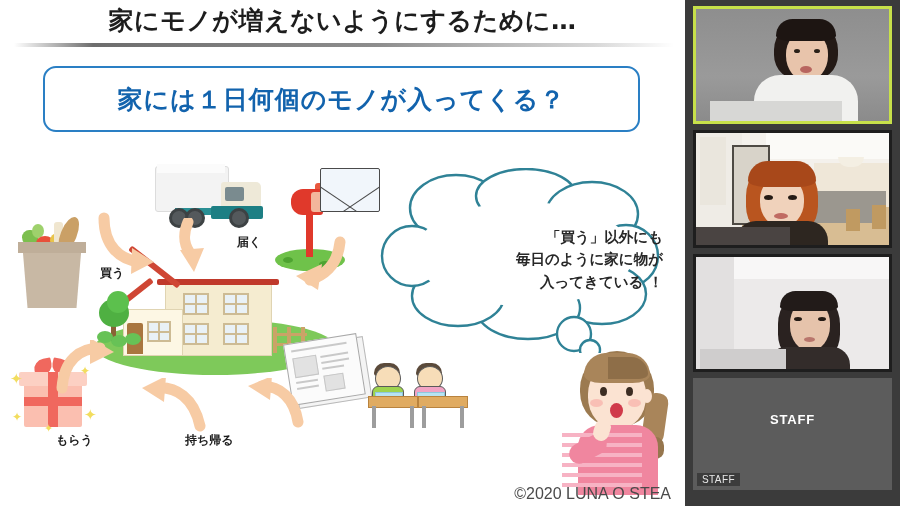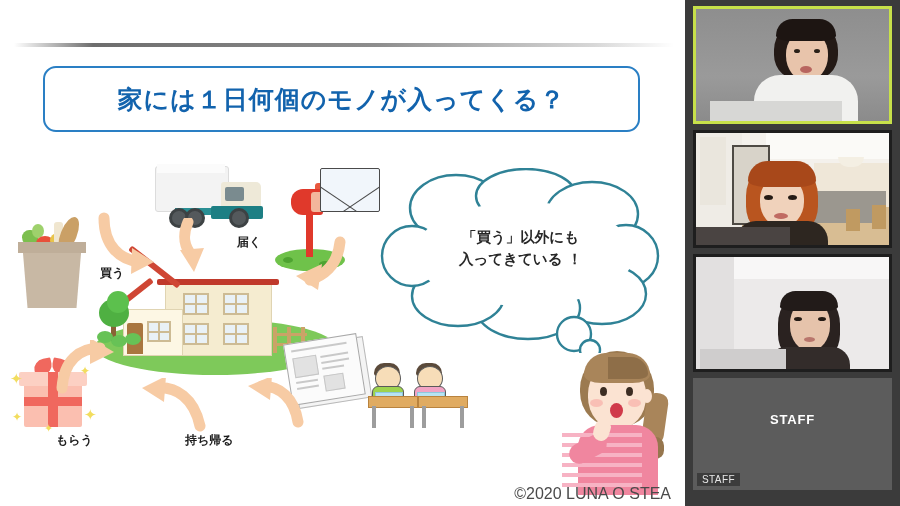--- a/index.html
+++ b/index.html
@@ -126,21 +126,21 @@
   .kid-hair{position:absolute;top:11px;width:26px;height:13px;background:#5b4a3a;border-radius:13px 13px 4px 4px;}
   .kid-body{position:absolute;top:34px;width:30px;height:16px;border:1.5px solid #5a5a5a;border-radius:6px 6px 0 0;}
   .pony{position:absolute;width:9px;height:18px;background:#5b4a3a;border-radius:5px;}
 
   
   .arrow{position:absolute;}
   .arrow svg{display:block;}
 
   
   .bubble{position:absolute;left:378px;top:28px;width:285px;height:185px;}
-  .bubble-text{position:absolute;left:0;top:58px;width:285px;text-align:center;
+  .bubble-text{position:absolute;left:0;top:58px;width:285px;text-align:right;
       font-size:14.5px;font-weight:bold;line-height:1.55;color:#272727;
       font-family:"DejaVu Sans","Liberation Sans",sans-serif;}
 
   
   .lady{position:absolute;left:562px;top:205px;width:118px;height:150px;}
   .ld-hair-back{position:absolute;left:18px;top:6px;width:74px;height:76px;background:#9c7a50;border-radius:50% 50% 46% 46%;}
   .ld-pony{position:absolute;left:82px;top:48px;width:22px;height:52px;background:#a9855a;border-radius:11px 11px 13px 13px;transform:rotate(8deg);}
   .ld-pony2{position:absolute;left:85px;top:92px;width:17px;height:22px;background:#96764e;border-radius:9px;}
   .ld-face{position:absolute;left:26px;top:18px;width:58px;height:66px;background:#fbe3d2;border-radius:47% 47% 48% 48%;}
   .ld-fringe{position:absolute;left:22px;top:8px;width:66px;height:30px;background:#a9855a;border-radius:33px 33px 40% 40%;}
@@ -211,20 +211,21 @@
   .v3-top{position:absolute;left:72px;top:90px;width:82px;height:22px;background:#332c2a;border-radius:18px 18px 0 0;}
   .v3-laptop{position:absolute;left:4px;bottom:0;width:86px;height:20px;background:#cfcdcd;}
 </style>
 </head>
 <body>
 
 <div class="screen">
 
   <div class="slide">
 
+    <div class="slide-title">家にモノが増えないようにするために…</div>
     <div class="title-rule"></div>
 
     <div class="qbox">
       <span class="qbox-text">家には１日何個のモノが入ってくる？</span>
     </div>
 
     <div class="diagram">
 
       <div class="bag">
         <div class="veg1"></div>
@@ -389,20 +390,21 @@
             <ellipse cx="150" cy="140" rx="52" ry="31"></ellipse>
             <ellipse cx="80" cy="128" rx="46" ry="30"></ellipse>
             <ellipse cx="34" cy="88" rx="30" ry="30"></ellipse>
           </g>
           <ellipse cx="146" cy="86" rx="110" ry="52" fill="#ffffff"></ellipse>
           <circle cx="196" cy="166" r="17" fill="#ffffff" stroke="#2f8296" stroke-width="2.4"></circle>
           <circle cx="212" cy="182" r="10" fill="#ffffff" stroke="#2f8296" stroke-width="2.4"></circle>
         </svg>
         <div class="bubble-text">
           <div>「買う」以外にも</div>
+          <div>毎日のように家に物が</div>
           <div>入ってきている ！</div>
         </div>
       </div>
 
       <div class="lady">
         <div class="ld-hair-back"></div>
         <div class="ld-pony"></div>
           <div class="ld-pony2"></div>
         <div class="ld-face"></div>
         <div class="ld-ear"></div>

